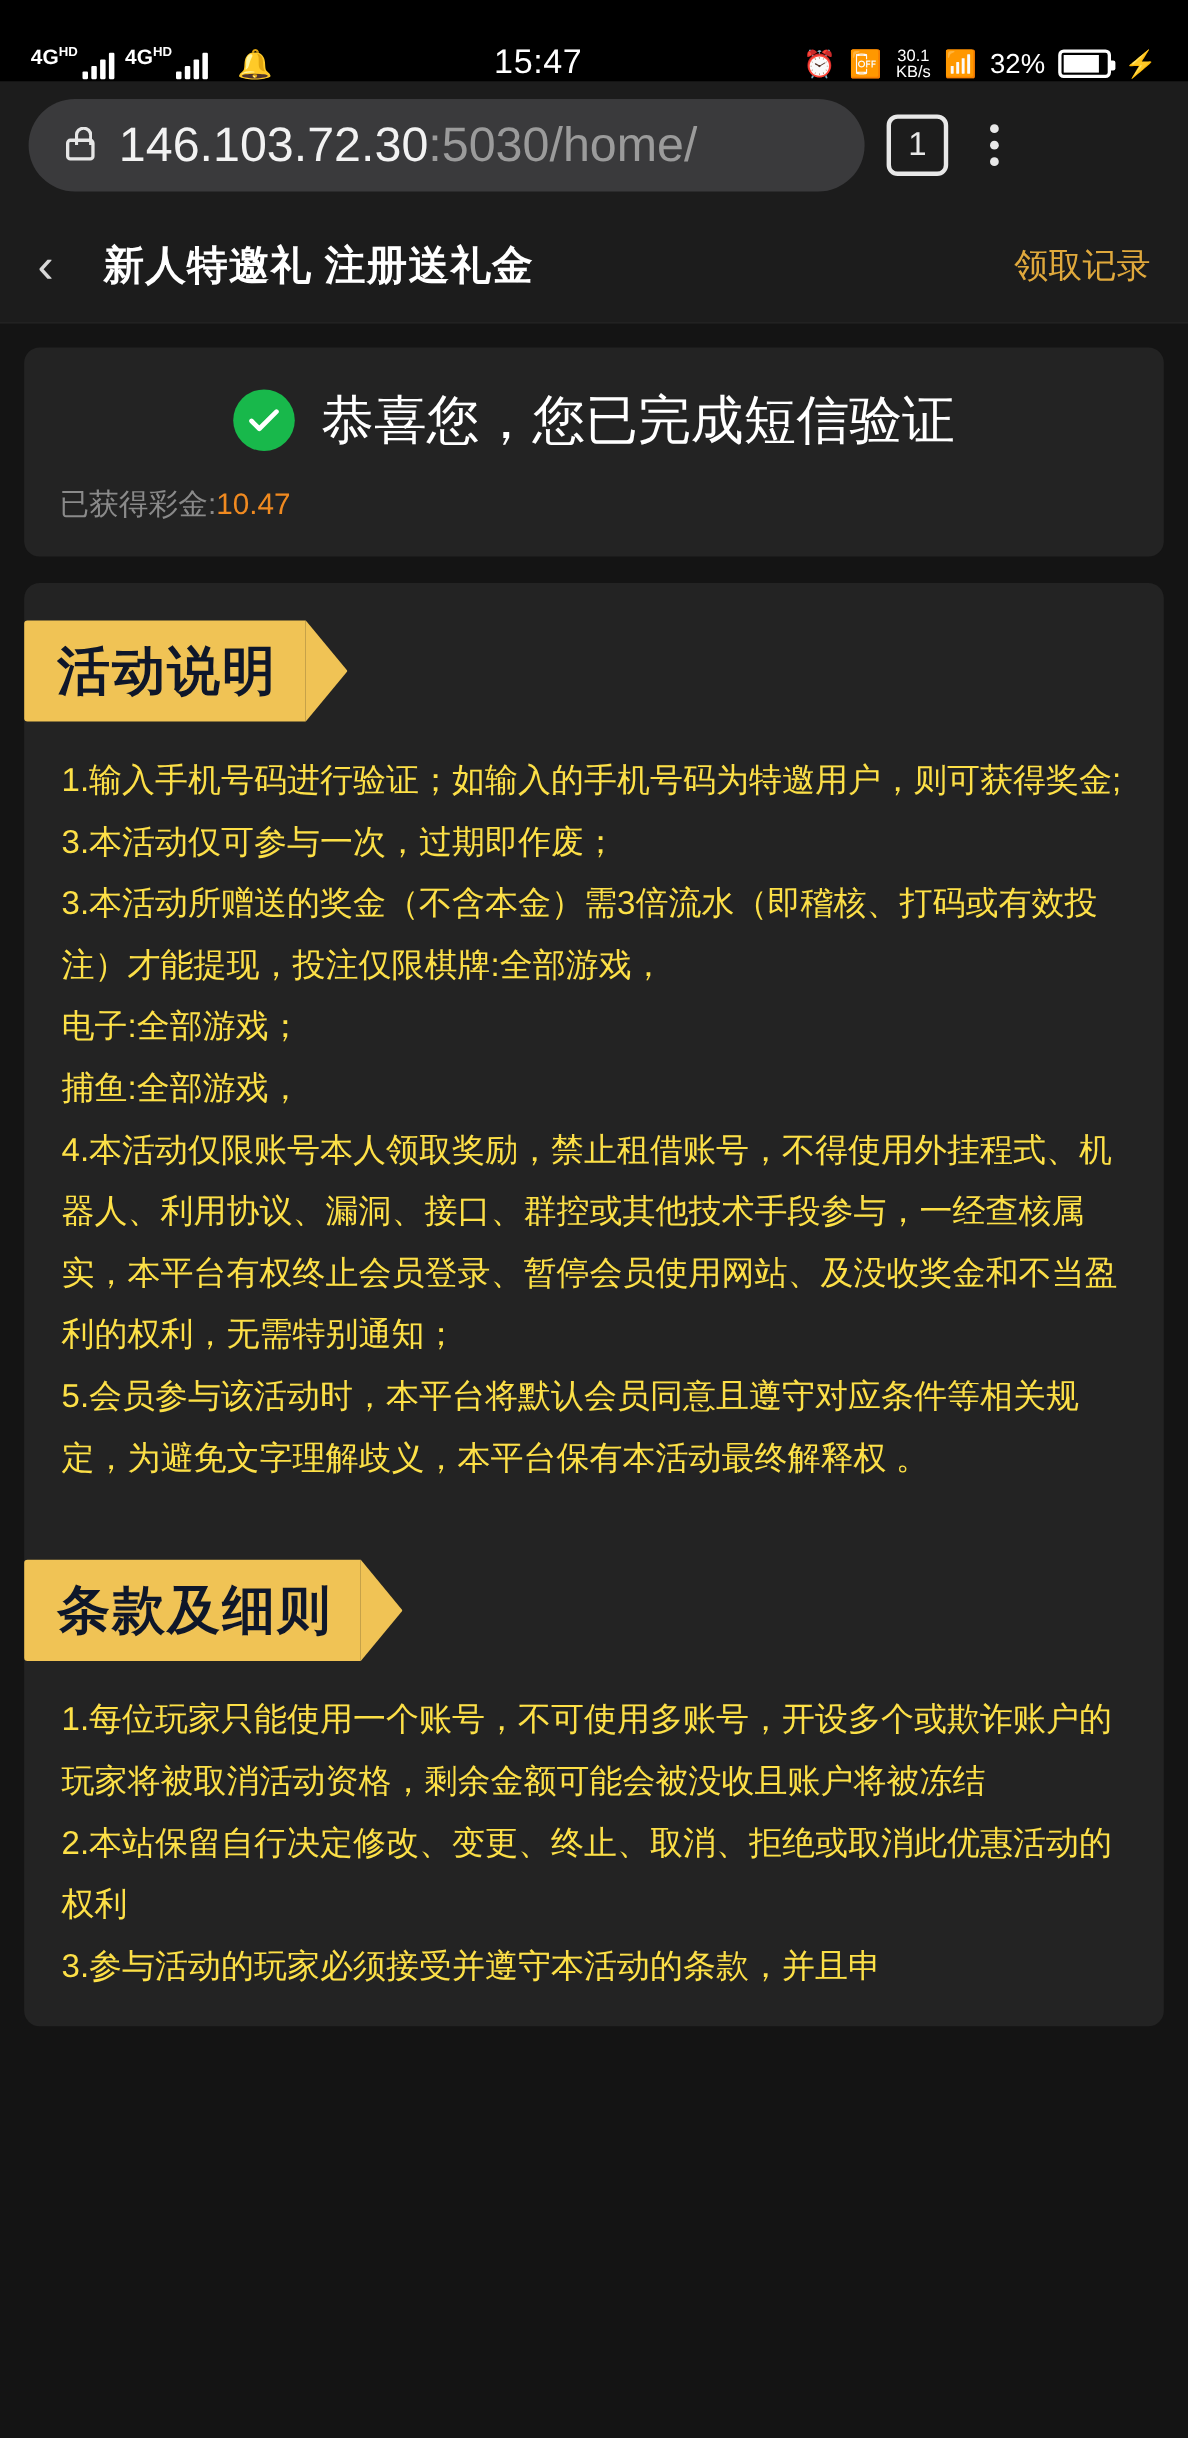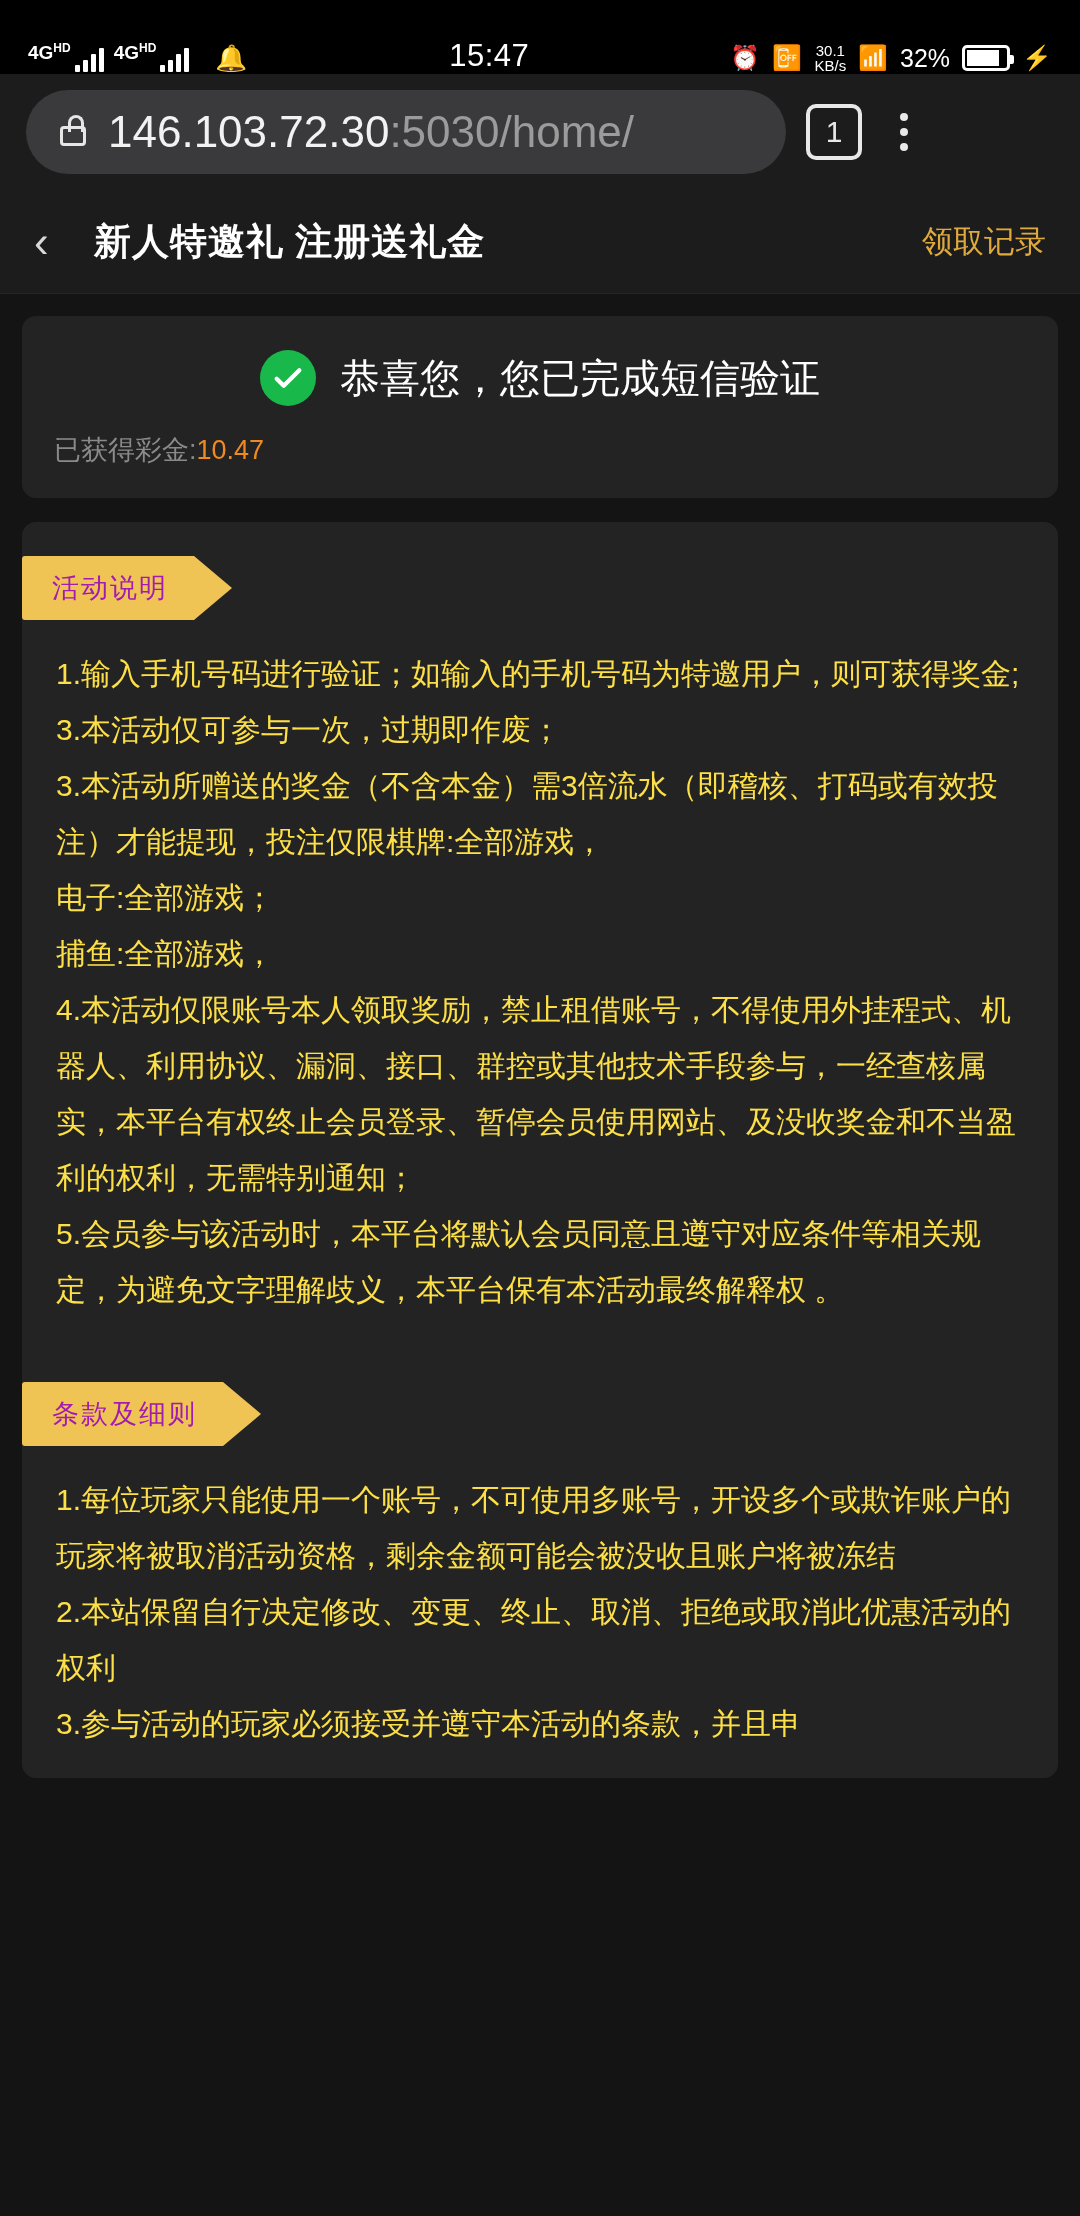--- a/index.html
+++ b/index.html
@@ -116,37 +116,37 @@
     margin-bottom: 24px;
   }
   .success-row {
     display: flex; align-items: center; justify-content: center; gap: 24px;
   }
   .check {
     width: 56px; height: 56px; border-radius: 50%; background: #18b84b;
     display: flex; align-items: center; justify-content: center; flex: 0 0 auto;
   }
   .check svg { display: block; }
-  .success-text { color: #ffffff; font-size: 40px; }
+  .success-text { color: #ffffff; font-size: 48px; }
   .got-row { margin-top: 26px; font-size: 27px; }
   .got-label { color: #8a8a8a; }
   .got-amount { color: #f08a20; }
 
   .panel {
     background: #232323;
     border-radius: 14px;
     padding: 0 0 26px 0;
   }
   .ribbon-wrap { padding-top: 34px; }
   .ribbon {
     display: inline-flex; align-items: center;
     background: #f0c355;
-    color: #a21caf;
-    font-size: 27px;
-    font-weight: normal;
+    color: #0f172a;
+    font-size: 48px;
+    font-weight: bold;
     padding: 14px 26px 14px 30px;
     position: relative;
     border-radius: 3px 0 0 3px;
     letter-spacing: 2px;
   }
   .ribbon:after {
     content: ""; position: absolute; right: -38px; top: 0; bottom: 0; width: 38px;
     background: #f0c355;
     clip-path: polygon(0 0, 100% 50%, 0 100%);
   }

